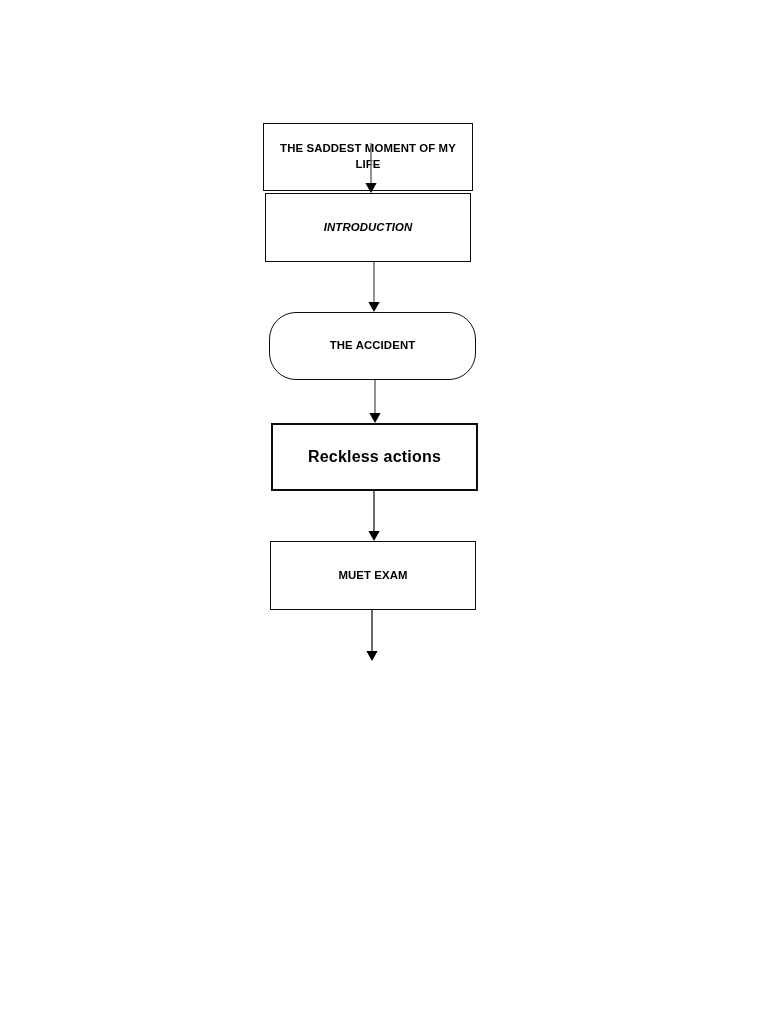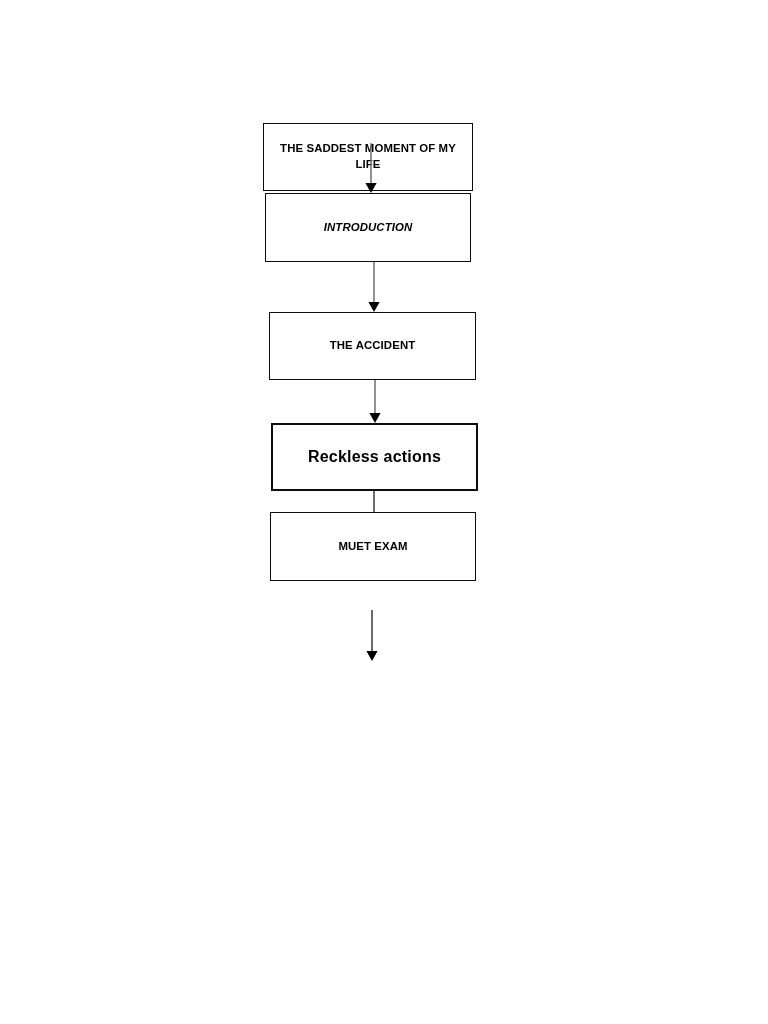--- a/index.html
+++ b/index.html
@@ -91,21 +91,21 @@
     <div class="node-label size-upper">INTRODUCTION</div>
   </div>
 
   <div class="connector" style="left:363px; top:262px; width:24px; height:50px;">
     <svg width="24" height="50" viewBox="0 0 24 50" aria-hidden="true">
       <line class="conn-line" x1="11" y1="0" x2="11" y2="41"></line>
       <polygon class="conn-head" points="5.4,40 16.6,40 11,50"></polygon>
     </svg>
   </div>
 
-  <div class="node" style="left:269px; top:312px; width:207px; height:68px;">
+  <div class="node" style="left:269px; top:312px; width:207px; height:68px;border-radius:27px;">
     <div class="node-label size-upper">THE ACCIDENT</div>
   </div>
 
   <div class="connector" style="left:364px; top:380px; width:24px; height:43px;">
     <svg width="24" height="43" viewBox="0 0 24 43" aria-hidden="true">
       <line class="conn-line" x1="11" y1="0" x2="11" y2="34"></line>
       <polygon class="conn-head" points="5.4,33 16.6,33 11,43"></polygon>
     </svg>
   </div>
 
@@ -113,21 +113,21 @@
     <div class="node-label size-mixed">Reckless actions</div>
   </div>
 
   <div class="connector" style="left:363px; top:491px; width:24px; height:50px;">
     <svg width="24" height="50" viewBox="0 0 24 50" aria-hidden="true">
       <line class="conn-line dark" x1="11" y1="0" x2="11" y2="41"></line>
       <polygon class="conn-head" points="5.4,40 16.6,40 11,50"></polygon>
     </svg>
   </div>
 
-  <div class="node" style="left:270px; top:512px; width:206px; height:69px;">
+  <div class="node" style="left:270px; top:541px; width:206px; height:69px;">
     <div class="node-label size-upper">MUET EXAM</div>
   </div>
 
   <div class="connector" style="left:361px; top:610px; width:24px; height:51px;">
     <svg width="24" height="51" viewBox="0 0 24 51" aria-hidden="true">
       <line class="conn-line dark" x1="11" y1="0" x2="11" y2="42"></line>
       <polygon class="conn-head" points="5.4,41 16.6,41 11,51"></polygon>
     </svg>
   </div>
 

